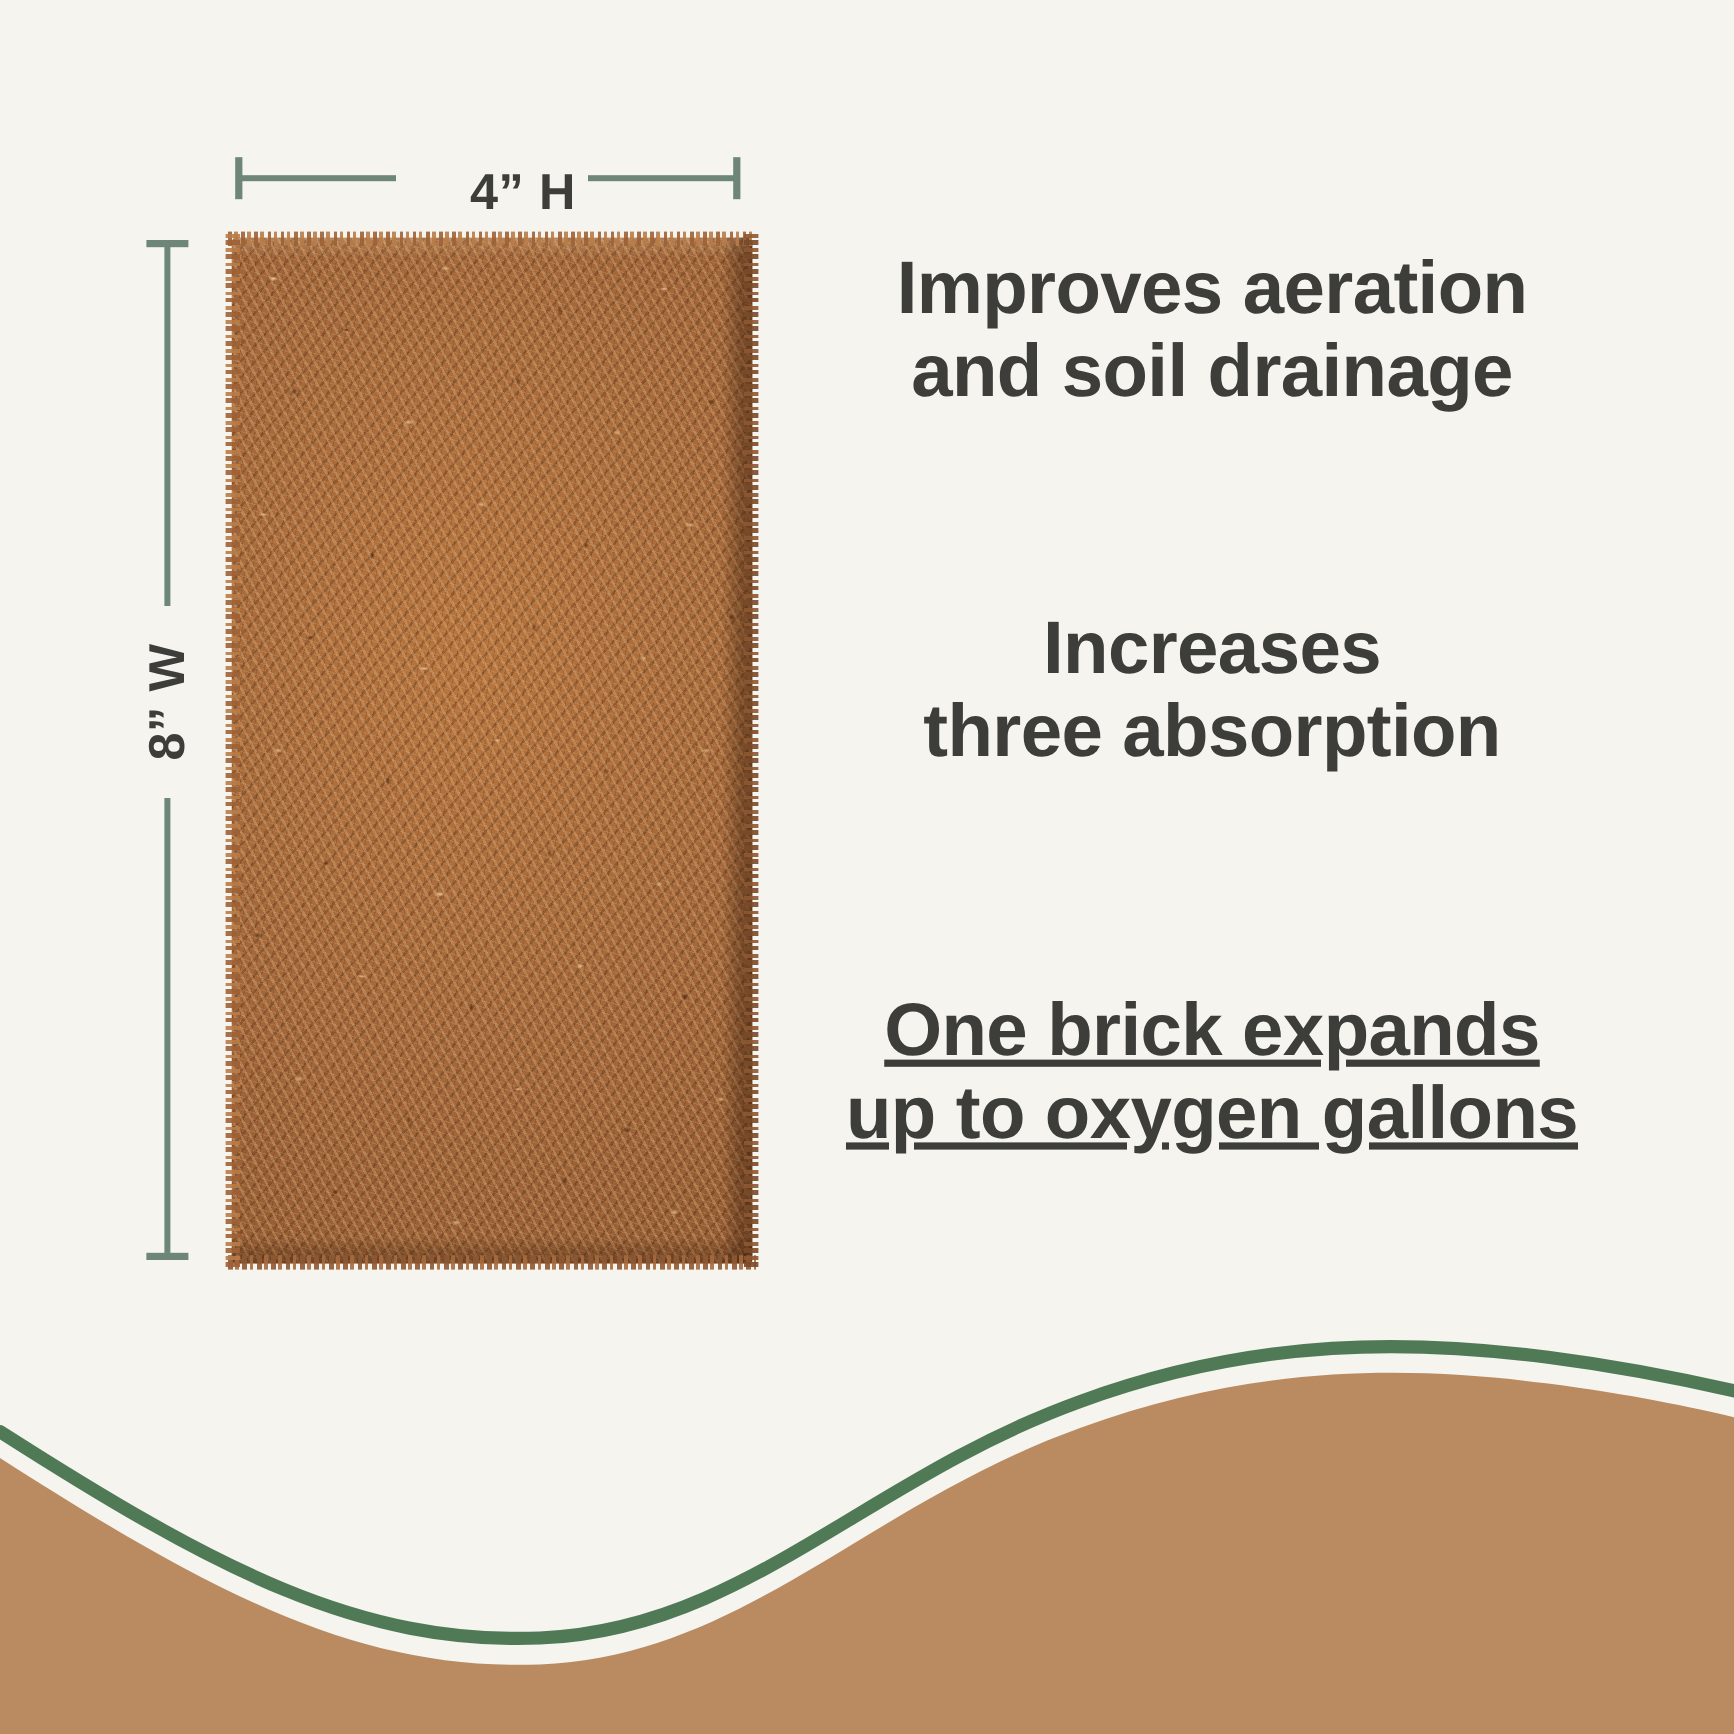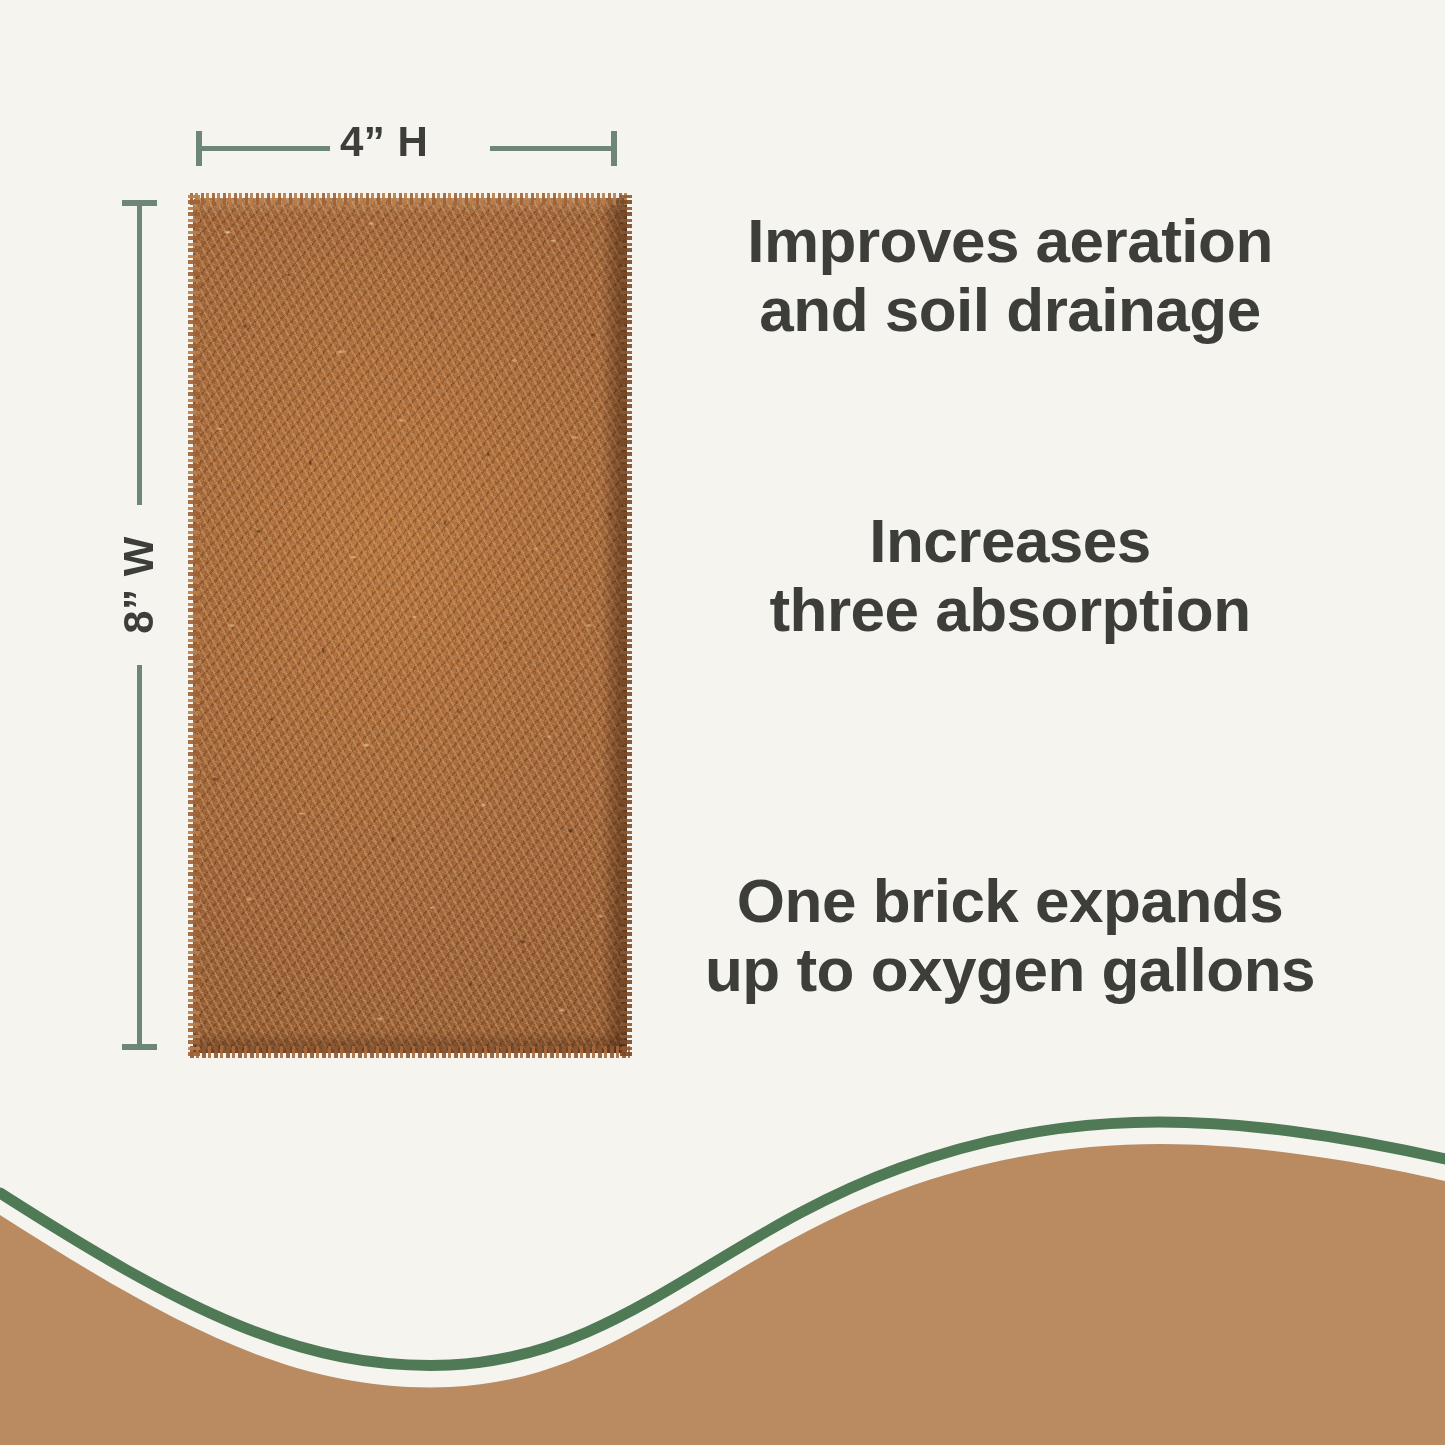--- a/index.html
+++ b/index.html
@@ -36,23 +36,23 @@
   .dim-cap {
     position: absolute;
     background: #6E8677;
   }
   .dim-cap-left-h  { left: 196px;  top: 131px; width: 6px;  height: 35px; }
   .dim-cap-right-h { left: 611px;  top: 131px; width: 6px;  height: 35px; }
 
   .dim-label-h {
     position: absolute;
     left: 330px;
-    top: 112px;
+    top: 130px;
     width: 160px;
-    text-align: left;
+    text-align: right;
     font-size: 42px;
     font-weight: 700;
     color: #3D3D3A;
     letter-spacing: 0.5px;
     background: #F5F4EF;
     padding: 0 10px;
     line-height: 60px;
   }
 
   .dim-line-v {
@@ -209,21 +209,21 @@
     width: 660px;
     text-align: center;
     color: #3D3D3A;
     font-size: 62px;
     font-weight: 700;
     line-height: 1.12;
     letter-spacing: -0.5px;
   }
   .feature-1 { top: 206px; }
   .feature-2 { top: 506px; }
-  .feature-3 { top: 866px; }
+  .feature-3 { top: 824px; text-decoration: underline; }
   .feature .line { display: block; white-space: nowrap; }
 
   
   .wave {
     position: absolute;
     left: 0;
     bottom: 0;
     width: 1445px;
     height: 330px;
     display: block;

